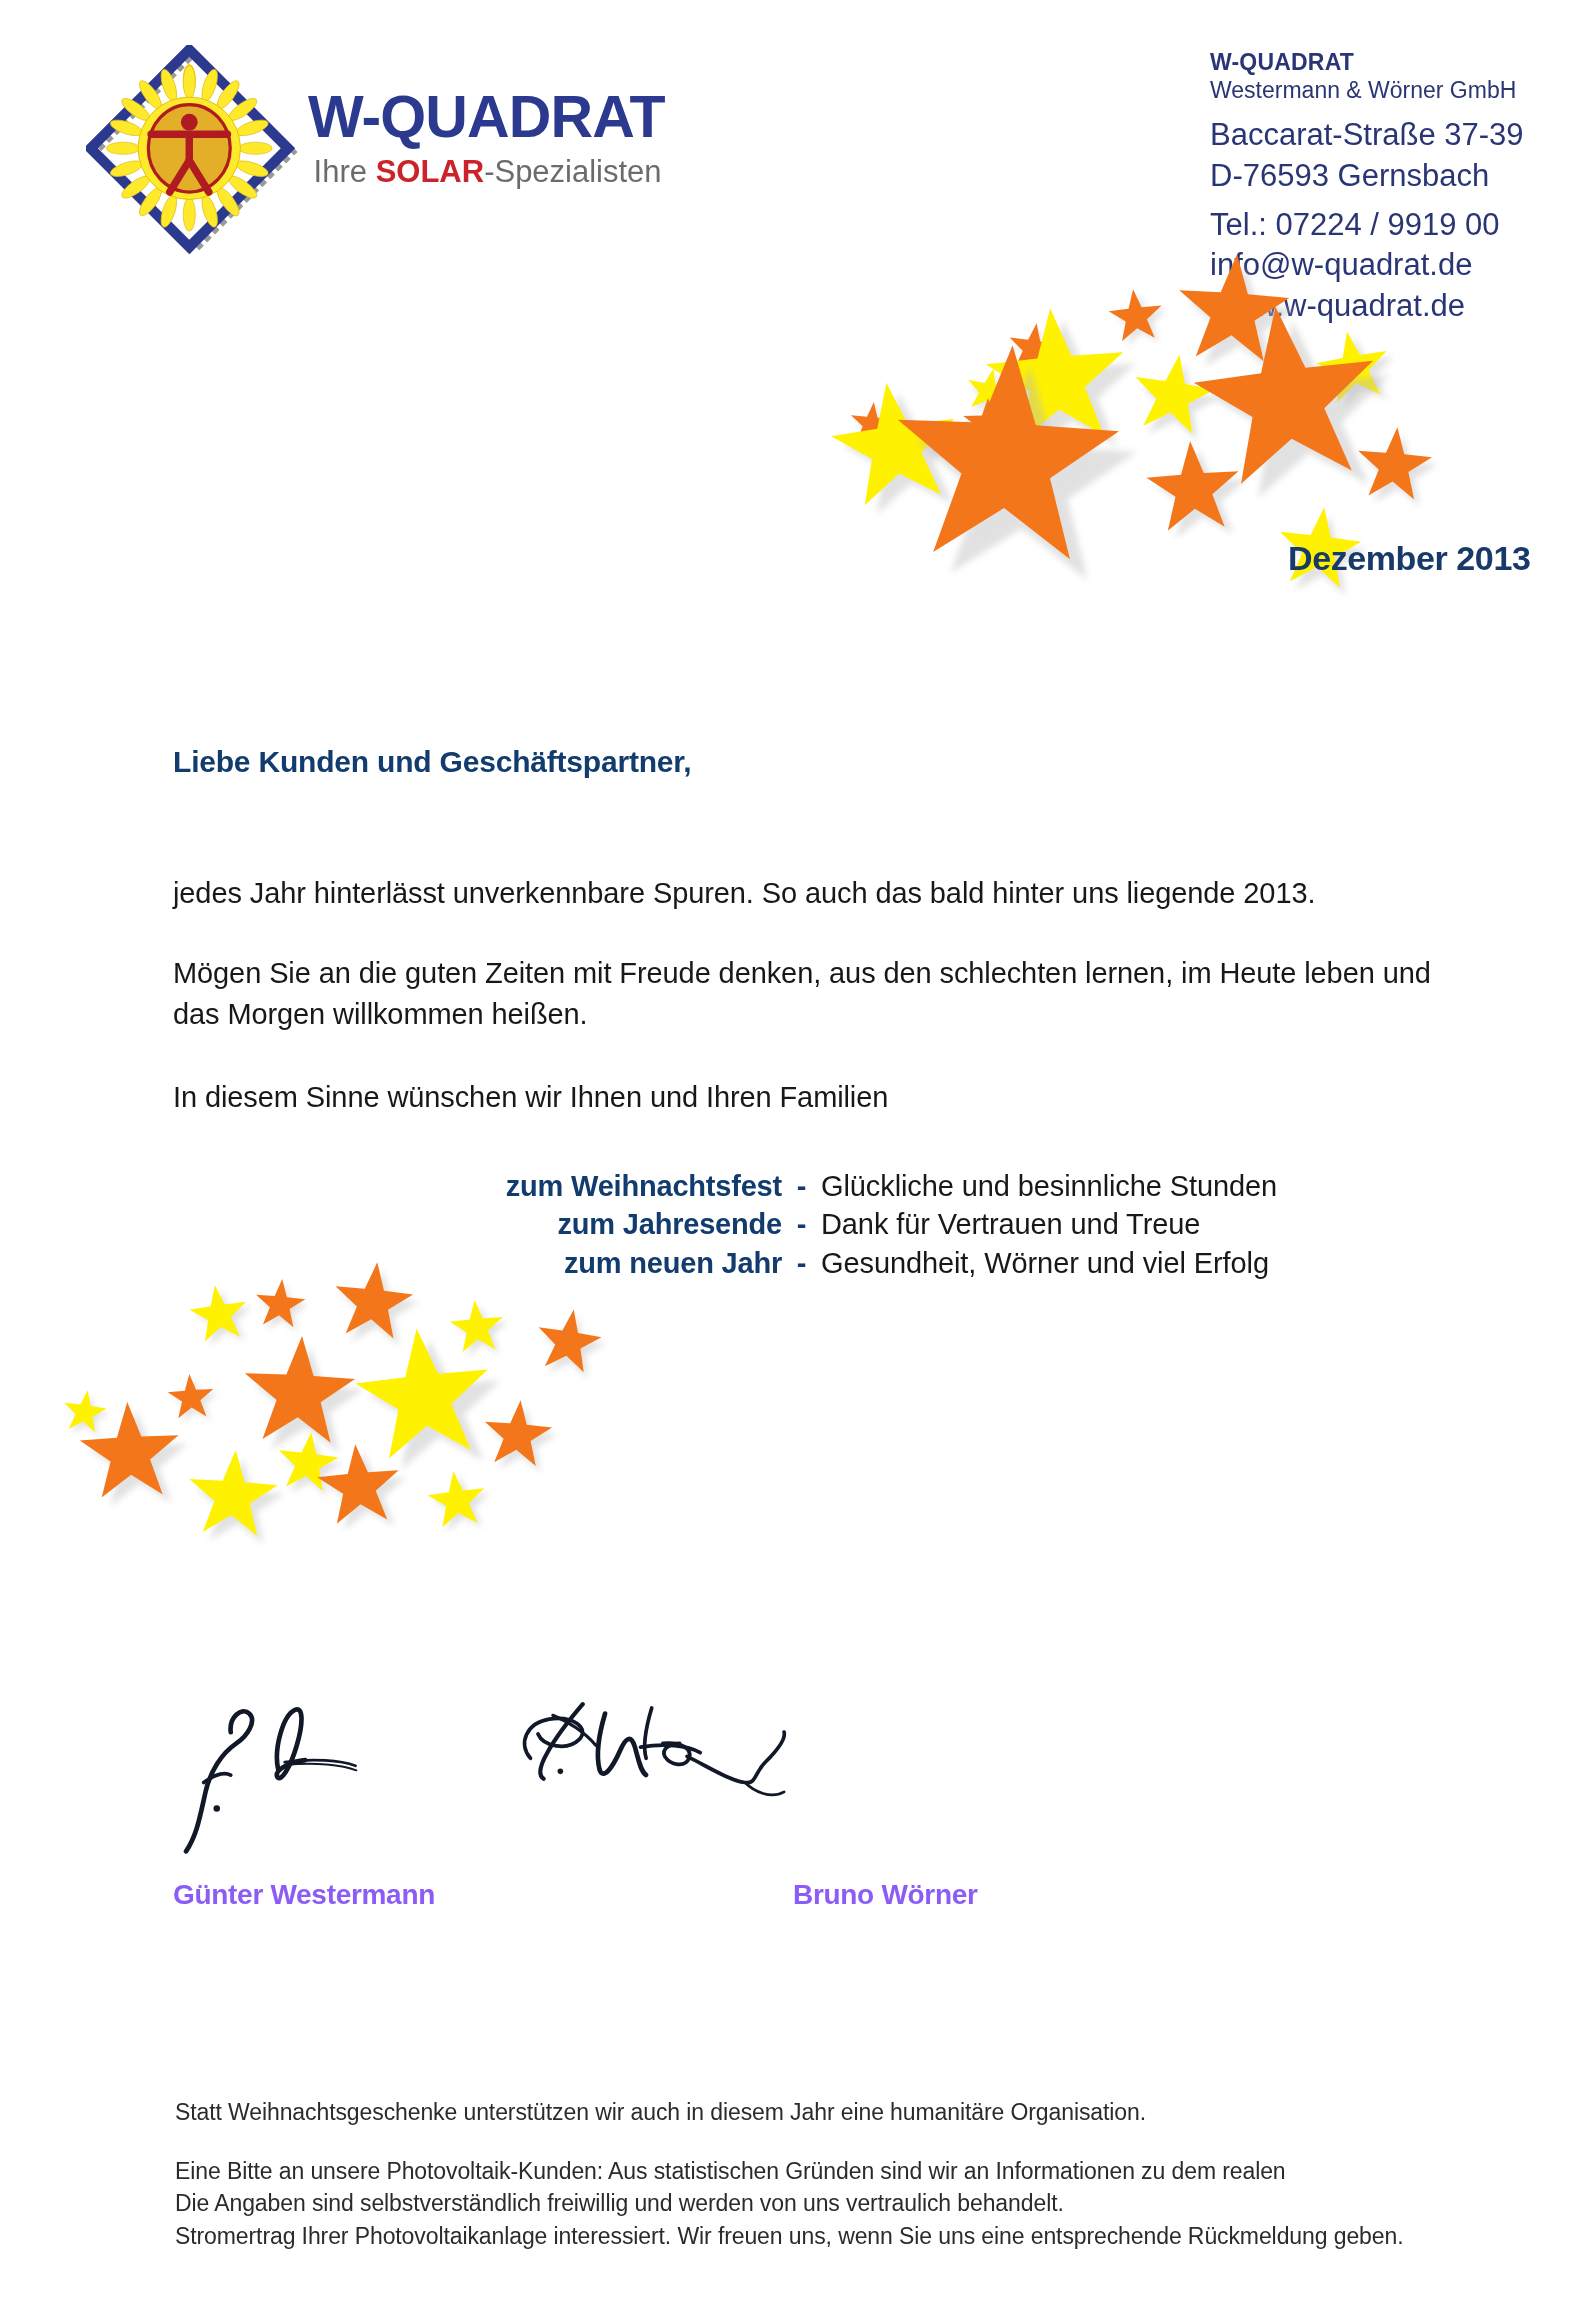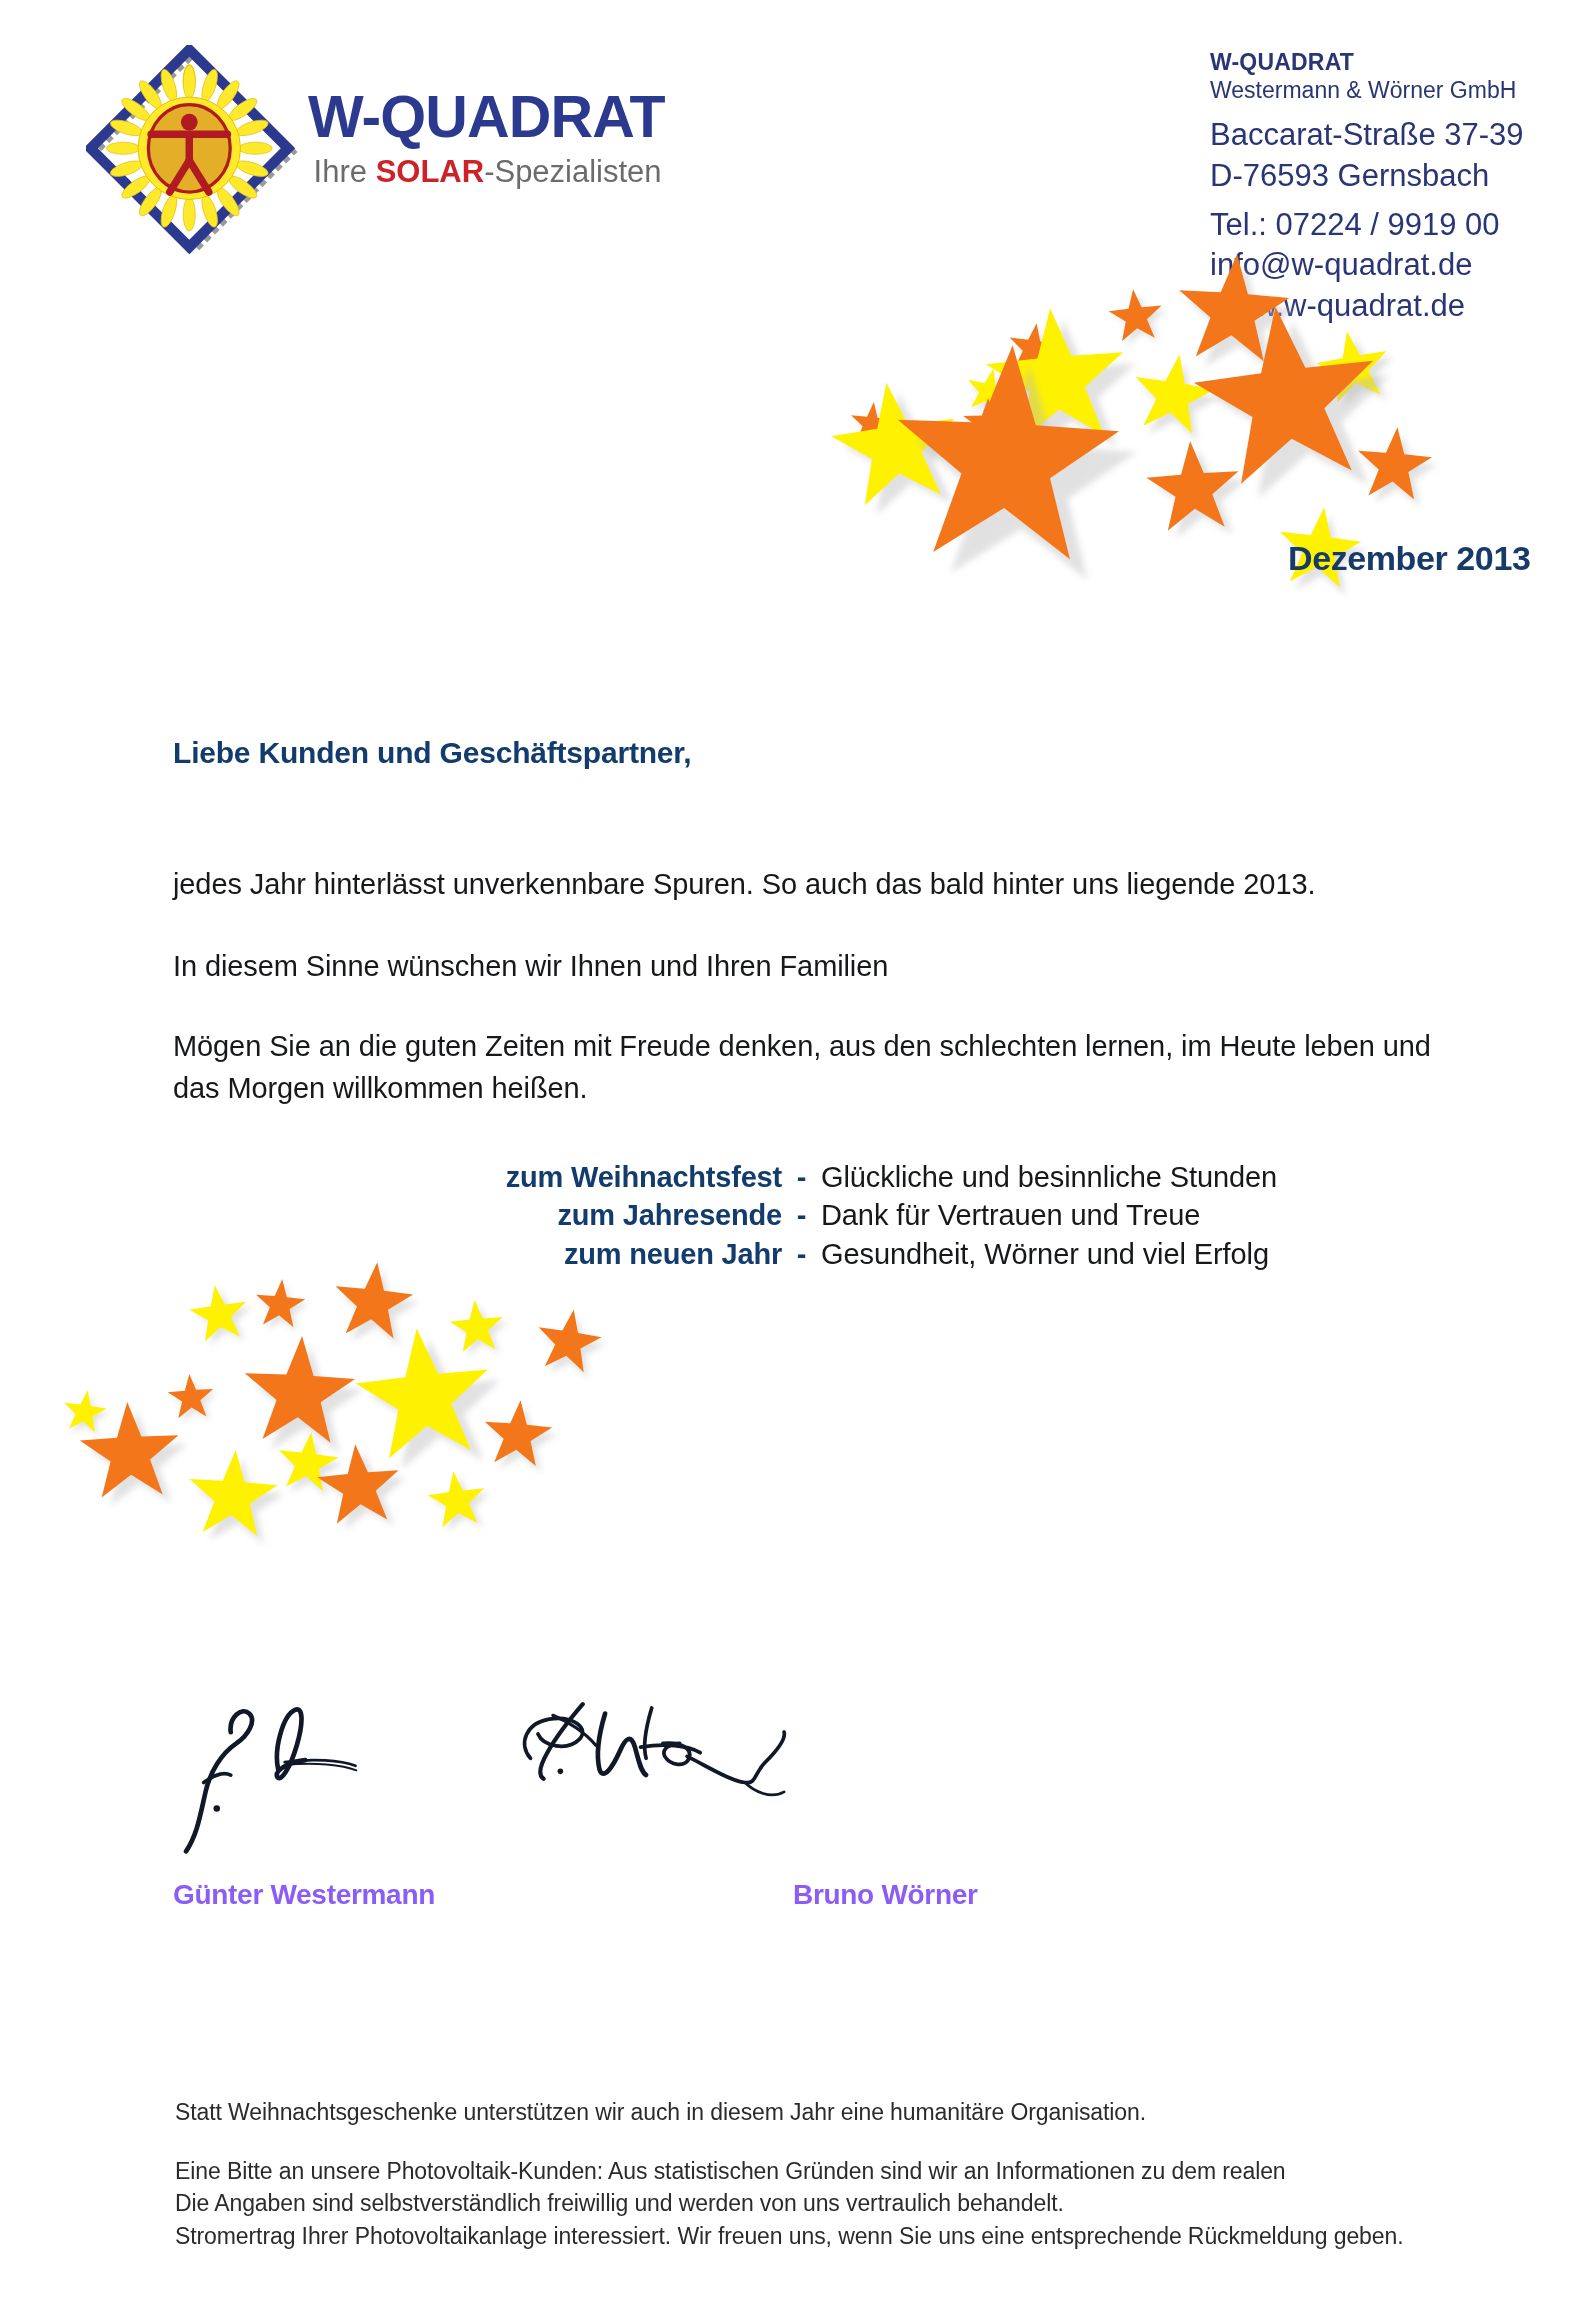--- a/index.html
+++ b/index.html
@@ -125,20 +125,21 @@
     width: 1305px;
     z-index: 4;
   }
   #salutation {
     font-family: "Liberation Sans", sans-serif;
     font-weight: bold;
     font-size: 30px;
     letter-spacing: -0.2px;
     color: #123C6E;
     white-space: nowrap;
+    margin-top: 9px;
   }
   .para {
     font-family: "Liberation Sans", sans-serif;
     font-size: 29px;
     line-height: 1.42;
     color: #16181a;
     letter-spacing: -0.1px;
   }
   #para-1 { margin-top: 94px; }
   #para-2 { margin-top: 39px; width: 1277px; }
@@ -388,22 +389,22 @@
           <polygon points="46.00,0.00 56.82,31.11 89.75,31.79 63.50,51.69 73.04,83.21 46.00,64.40 18.96,83.21 28.50,51.69 2.25,31.79 35.18,31.11" fill="#FFF200"></polygon>
         </svg>
       </span>
     </div>
 
   <div id="date-label">Dezember 2013</div>
 
   <div id="letter">
     <div id="salutation">Liebe Kunden und Geschäftspartner,</div>
     <div class="para" id="para-1">jedes Jahr hinterlässt unverkennbare Spuren. So auch das bald hinter uns liegende 2013.</div>
+    <div class="para" id="para-2">Mögen Sie an die guten Zeiten mit Freude denken, aus den schlechten lernen, im Heute leben und das Morgen willkommen heißen.</div>
     <div class="para" id="para-3">In diesem Sinne wünschen wir Ihnen und Ihren Familien</div>
-    <div class="para" id="para-2">Mögen Sie an die guten Zeiten mit Freude denken, aus den schlechten lernen, im Heute leben und das Morgen willkommen heißen.</div>
 
     <div id="wishes">
       <div class="wish-row">
         <span class="wish-label">zum Weihnachtsfest</span>
         <span class="wish-dash">-</span>
         <span class="wish-text">Glückliche und besinnliche Stunden</span>
       </div>
       <div class="wish-row">
         <span class="wish-label">zum Jahresende</span>
         <span class="wish-dash">-</span>

